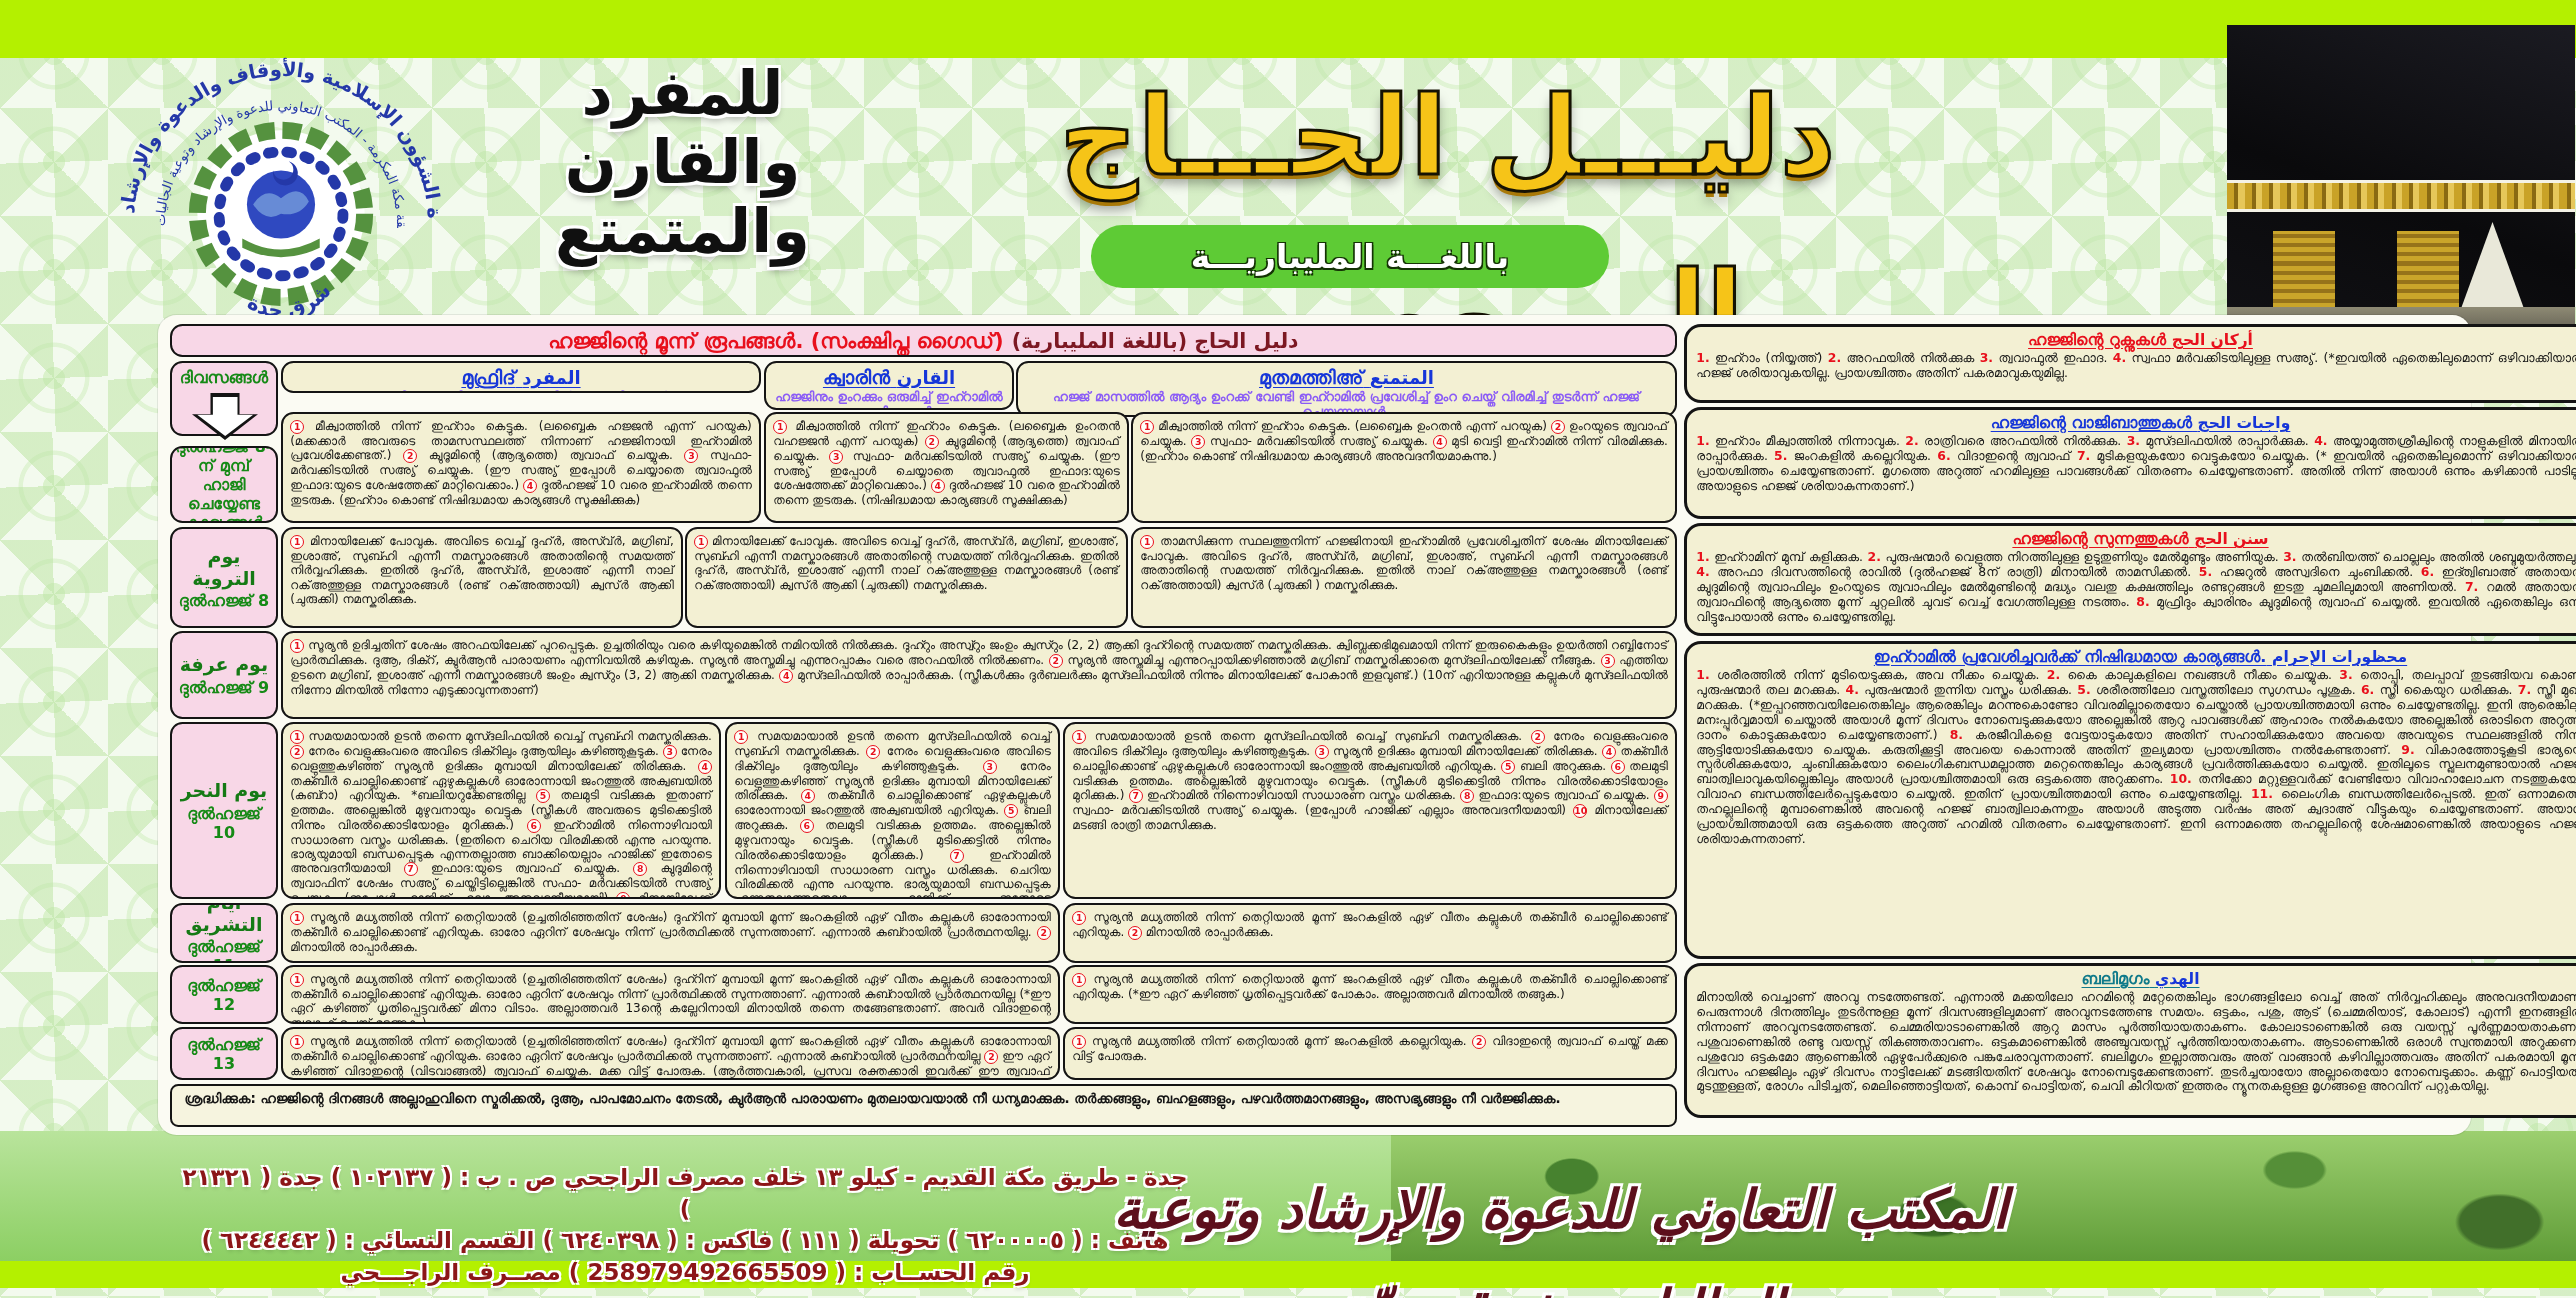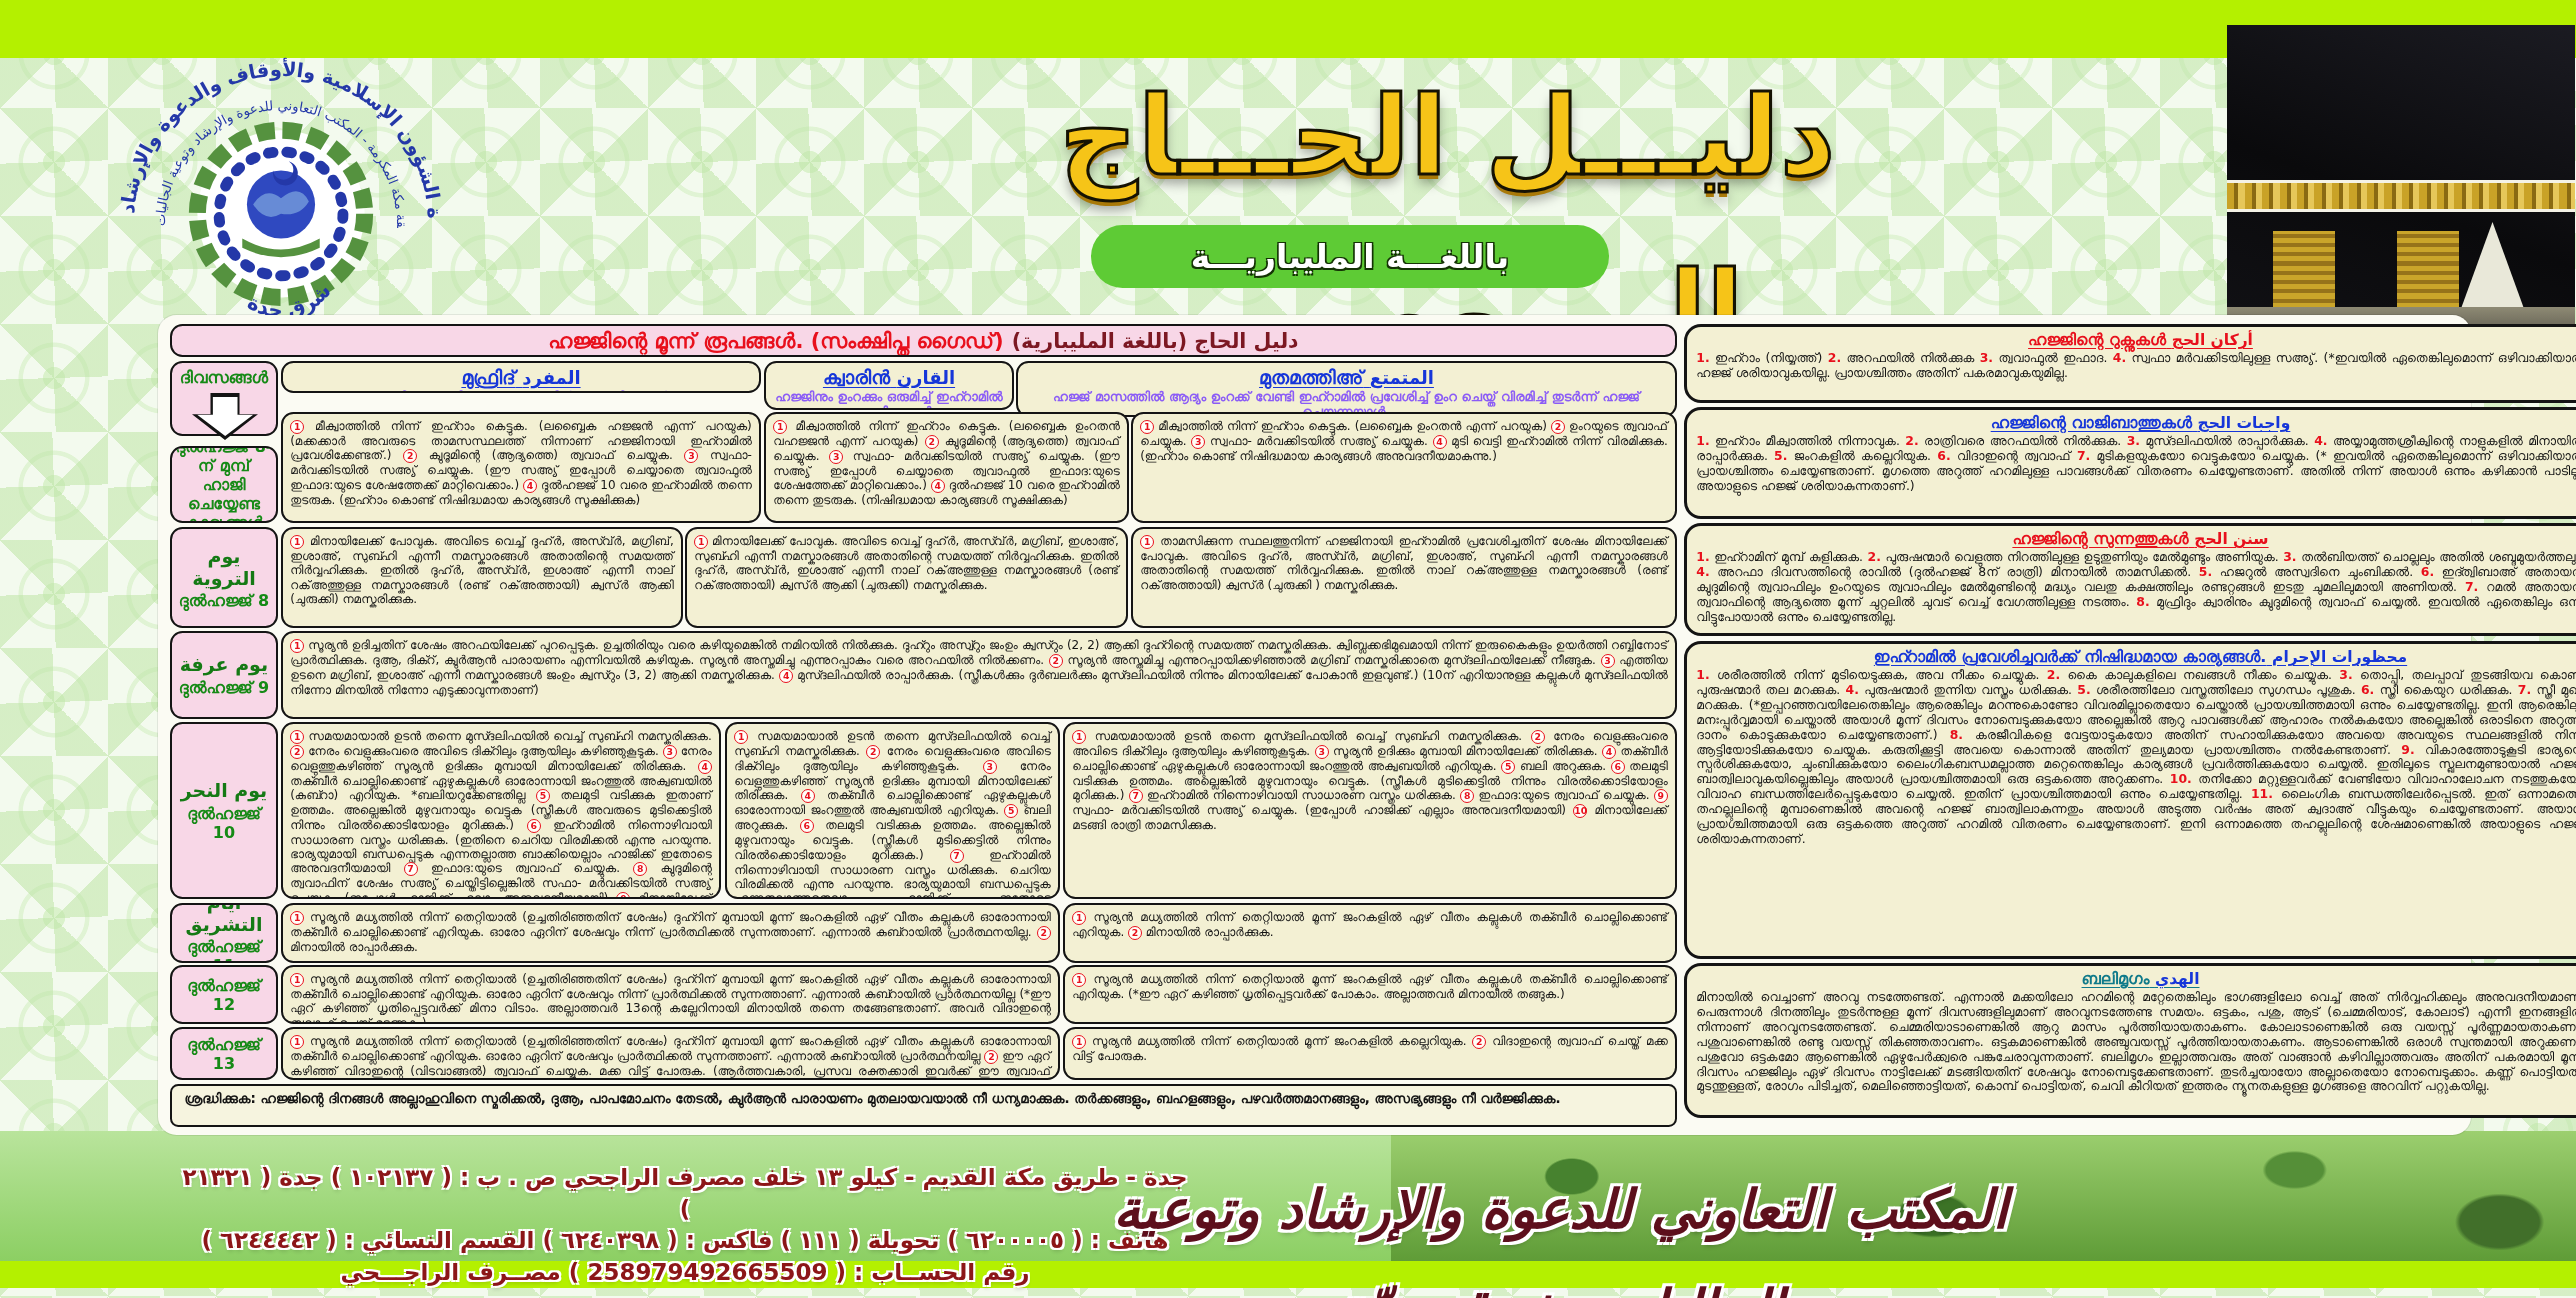--- a/index.html
+++ b/index.html
@@ -125,20 +125,25 @@
     <circle cx="113" cy="112" r="40" fill="#ffffff" stroke="#2438a8" stroke-width="7" stroke-dasharray="3 9" stroke-linecap="round"></circle>
     <circle cx="113" cy="106" r="22" fill="#2f49c0"></circle>
     <path d="M 95,106 q 8,-12 18,-4 q 12,-10 18,2 q -6,10 -18,8 q -10,6 -18,-6 z" fill="#7fa8e0" opacity="0.7"></path>
     <path d="M 88,128 q 25,14 50,0 l 0,6 q -25,12 -50,0 z" fill="#55923f"></path>
     <path d="M 108,84 a 8,8 0 1 0 10,-6 a 6.5,6.5 0 1 1 -10,6 z" fill="#2438a8"></path>
     <text font-size="13" fill="#2438a8" font-weight="bold">
       <textPath href="#arcB" startOffset="22%">شرق جدة</textPath>
     </text>
   </svg>
 
+  <div class="audience">
+    <div>للمفرد</div>
+    <div>والقارن</div>
+    <div>والمتمتع</div>
+  </div>
 
   <div class="main-title">دليـــل الحـــاج اليـــومـــي</div>
   <div class="subtitle-bar">
     <span>باللغـــة المليباريـــة</span>
   </div>
 
   <div class="kaaba">
     <div class="band-gold"></div>
     <div class="plaque" style="left:46px;"></div>
     <div class="plaque" style="left:170px;"></div>

